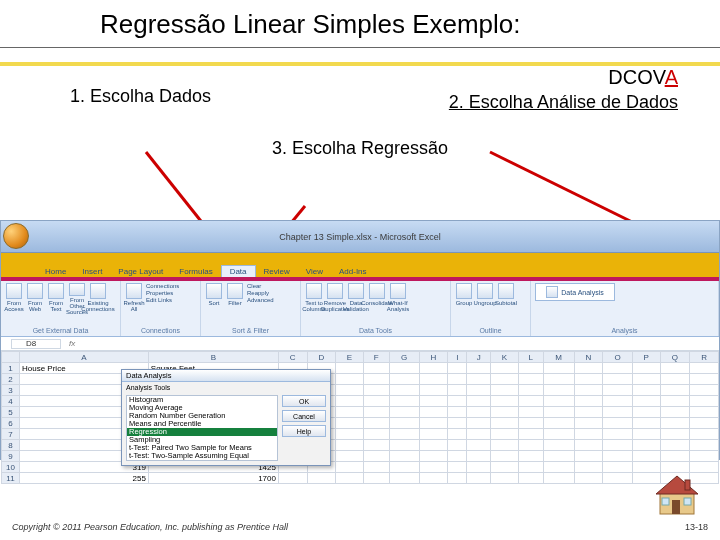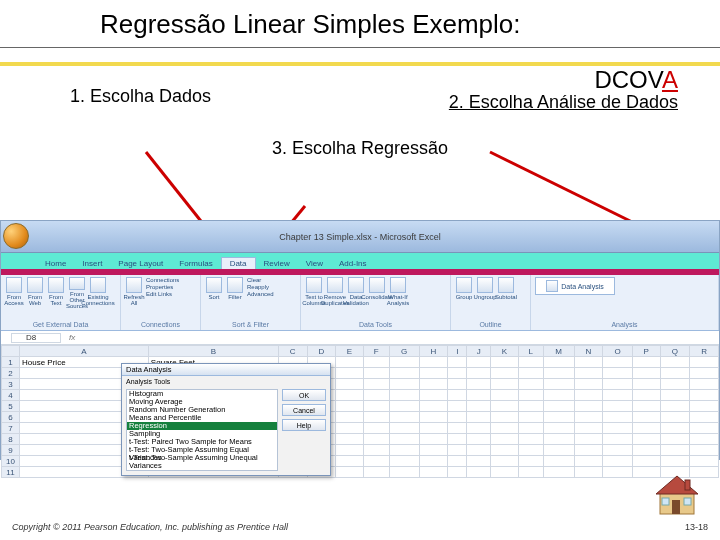--- a/index.html
+++ b/index.html
@@ -15,21 +15,21 @@
   .slide-title {
     font-size: 26px;
     padding: 8px 80px 4px 100px;
     line-height: 1.25;
   }
   .hr-line { height: 0; border-top: 1px solid #666; margin: 2px 0 0 0; }
   .yellow-band { height: 4px; background: #f2d94e; margin-top: 14px; }
 
   .steps-row { position: relative; height: 70px; }
   .step1 { position: absolute; left: 70px; top: 20px; font-size: 18px; }
-  .dcova { position: absolute; right: 42px; top: 0; font-size: 24px; }
+  .dcova { position: absolute; right: 42px; top: 0; font-size: 20px; }
   .dcova .a { color: #c00; text-decoration: underline; }
   .step2 { position: absolute; right: 42px; top: 26px; font-size: 18px; text-decoration: underline; }
   .step3 { text-align: center; font-size: 18px; margin-top: 2px; }
 
   .arrow { position: absolute; }
   .arrow svg { display: block; }
 
   .shot {
     position: absolute;
     left: 0; right: 0;
@@ -38,22 +38,22 @@
     border: 1px solid #8aa4c4;
   }
   .title-bar {
     background: linear-gradient(#c7dbf3,#9cb9de);
     height: 32px;
     font-size: 9px; color: #3a3a3a;
     display: flex; align-items: center; justify-content: center;
     border-bottom: 1px solid #7a94b9;
   }
   .ribbon-tabs {
-    height: 22px; display: flex; gap: 0; font-size: 8px; background: #5eead4;
-    border-bottom: 6px solid #be185d; align-items: flex-end; padding-left: 36px;
+    height: 28px; display: flex; gap: 0; font-size: 8px; background: #eab308;
+    border-bottom: 4px solid #be185d; align-items: flex-end; padding-left: 36px;
   }
   .tab { padding: 1px 8px; color: #29507f; }
   .tab.active { background: #e9f0fa; border: 1px solid #9cb9de; border-bottom: none; }
   .office-btn {
     position: absolute; left: 2px; top: 2px; width: 26px; height: 26px; border-radius: 50%;
     background: radial-gradient(circle at 30% 30%, #ffd27a, #e28b1d 60%, #a85d0b);
     border: 1px solid #8a6a2a;
   }
   .ribbon {
     height: 56px; background: #e9f0fa; border-bottom: 1px solid #9cb9de;
@@ -85,21 +85,21 @@
   table.sheet td.rowhdr { background: #e7edf6; text-align: center; color:#3b5577; width:18px;}
   table.sheet td.num { text-align: right; }
 
   .dialog {
     position: absolute; left: 120px; top: 18px; width: 210px;
     background: #f2f2f2; border: 1px solid #7a94b9; box-shadow: 2px 2px 4px rgba(0,0,0,.3);
     font-size: 7.5px;
   }
   .dlg-title { background: linear-gradient(#fff,#d6e2f1); height: 12px; padding: 0 4px; display:flex; align-items:center; border-bottom:1px solid #9cb9de;}
   .dlg-body { display: flex; }
-  .dlg-list { flex:1; margin:4px; background:#fff; border:1px solid #b5c3d6; height:82px; overflow:hidden; }
+  .dlg-list { flex:1; margin:4px; background:#fff; border:1px solid #b5c3d6; height:66px; overflow:hidden; }
   .dlg-list div { padding: 0 2px; height: 8px; line-height: 8px; }
   .dlg-list .sel { background: #15803d; color: #fff; }
   .dlg-btns { width: 48px; padding: 4px 4px 0 0; display:flex; flex-direction:column; gap:3px; }
   .dlg-btn { background: linear-gradient(#fff,#e0e6ef); border:1px solid #9cb9de; height:12px; font-size:7px; display:flex; align-items:center; justify-content:center; }
 
   .footer { position: absolute; bottom: 8px; left: 12px; right: 12px; display:flex; justify-content:space-between; font-size: 9px; font-style: italic; color:#333;text-align:center;}
   .house { position:absolute; right:16px; bottom:24px; width:54px; height:44px; }
 
 </style>
 </head>

